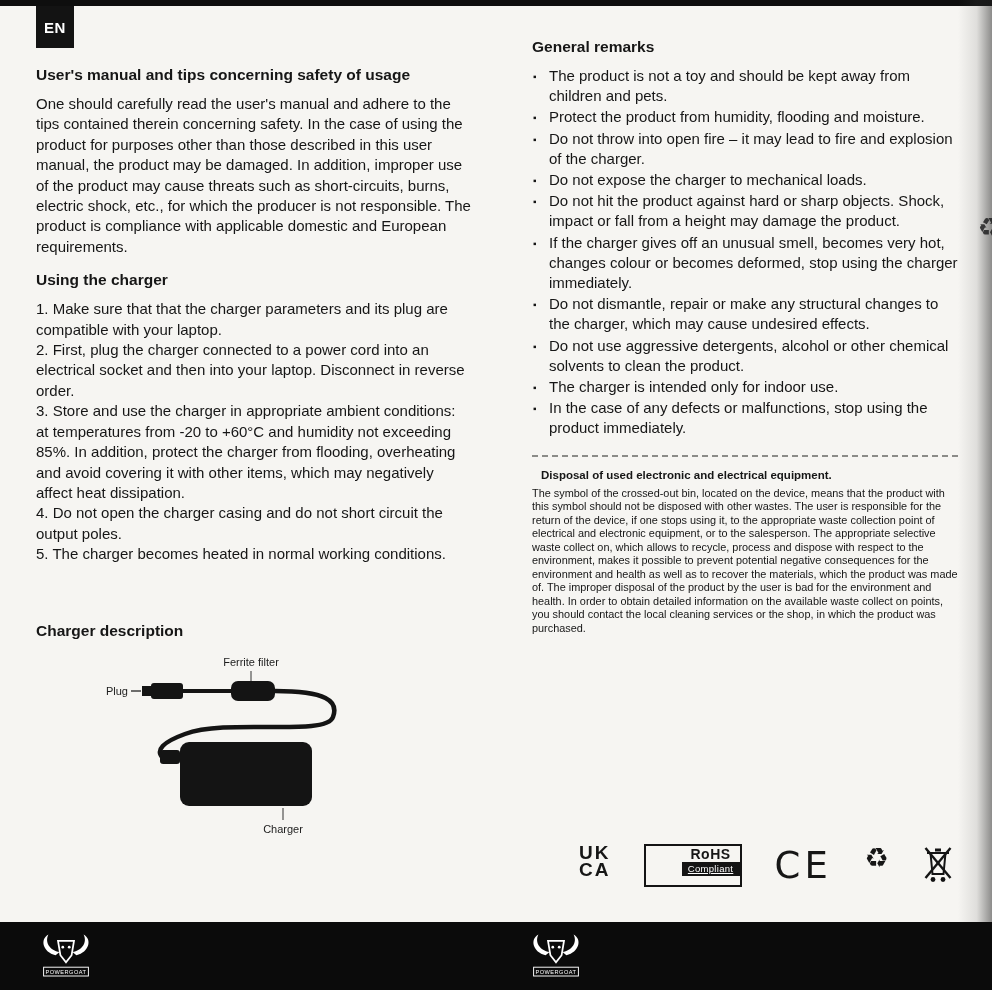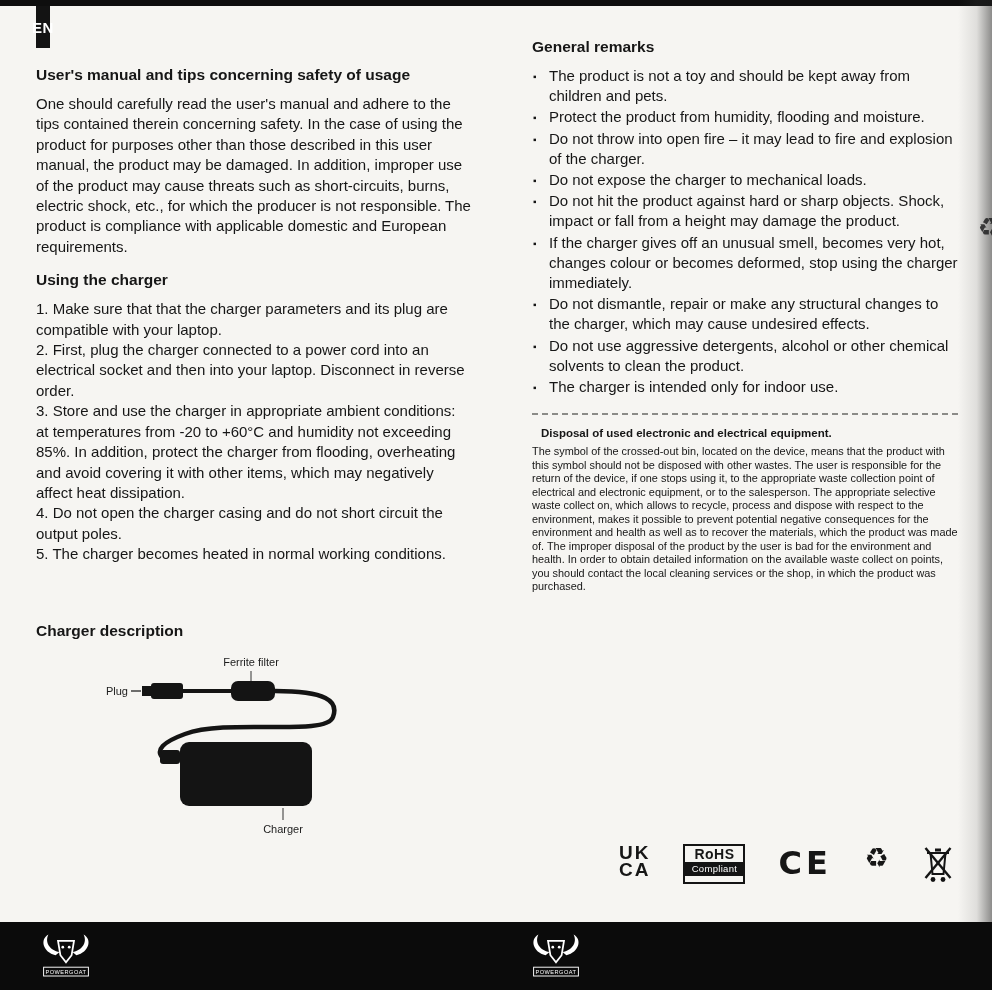--- a/index.html
+++ b/index.html
@@ -3,21 +3,21 @@
 <meta charset="utf-8">
 <style>
   html,body { margin:0; padding:0; background:#dddcda; }
   .page {
     position:relative; width:992px; height:990px; margin:0 auto;
     background:#f6f5f2; overflow:hidden; color:#161616;
     font-family:"Liberation Sans", sans-serif;
   }
   .top-strip { position:absolute; top:0; left:0; right:0; height:6px; background:#0e0e0e; }
   .en-badge {
-    position:absolute; left:36px; top:6px; width:14px; height:42px;
+    position:absolute; left:36px; top:6px; width:38px; height:42px;
     background:#131313; color:#fff; font-size:15px; font-weight:bold;
     display:flex; align-items:center; justify-content:center; letter-spacing:.5px;
   }
   .col { position:absolute; }
   .col-left  { left:36px;  top:66px; width:436px; height:856px; }
   .col-right { left:532px; top:38px; width:426px; height:884px; }
   .h { font-weight:bold; font-size:15.5px; margin:0 0 10px; }
   .body-text { font-size:15px; line-height:20.4px; margin:0 0 14px; }
   .using-item { font-size:15px; line-height:20.4px; margin:0; }
   .charger-desc { position:absolute; top:556px; left:0; width:436px; }
@@ -29,24 +29,24 @@
 
   .remarks-list { list-style:none; margin:10px 0 0; padding:0; font-size:15px; line-height:20.2px; }
   .remarks-list li { position:relative; padding-left:17px; margin:0 0 1px; }
   .remarks-list li::before { content:"▪"; position:absolute; left:1px; top:1px; font-size:10px; }
   .divider { border:none; border-top:2px dashed #8b8b88; margin:16px 0 12px; }
   .disposal-heading { font-size:11.5px; font-weight:bold; margin:0 0 6px;padding-left:9px; }
   .disposal-body { font-size:10.9px; line-height:13.5px; margin:0; }
 
   .marks-row { position:absolute; top:806px; right:4px; display:flex; gap:33px; }
   .ukca { font-weight:bold; font-size:19px; line-height:17px; letter-spacing:2px; text-align:center; }
-  .rohs { border:2px solid #141414; text-align:center; min-width:58px; background:#f6f5f2; }
+  .rohs { border:2px solid #141414; text-align:center; min-width:58px; background:#f6f5f2;padding-left:36px; }
   .rohs-title { font-weight:bold; font-size:14px; padding:0 6px; letter-spacing:.5px; }
-  .rohs-sub { background:#141414; color:#fff; font-size:9.5px; padding:1px 4px 2px; letter-spacing:.3px; }
-  .ce { font-size:32px; font-weight:700; letter-spacing:4px; font-family:"DejaVu Sans", sans-serif; }
+  .rohs-sub { background:#141414; color:#fff; font-size:9.5px; padding:1px 4px 2px; letter-spacing:.3px;text-decoration:underline; }
+  .ce { font-size:37px; font-weight:400; letter-spacing:4px; font-family:"DejaVu Sans", sans-serif; }
   .recycle { font-size:27px; line-height:1; font-family:"DejaVu Sans", sans-serif; }
   .weee svg { display:block; }
 
   .edge-shade {
     position:absolute; top:0; right:0; width:34px; height:100%; pointer-events:none;
     background:linear-gradient(to right, rgba(90,90,90,0) 0%, rgba(90,90,90,.15) 55%, rgba(35,35,35,.5) 100%);
   }
   .edge-recycle { position:absolute; right:-9px; top:212px; font-size:26px; color:#3a3a3a; font-family:"DejaVu Sans", sans-serif; }
 
   .footer-band { position:absolute; left:0; bottom:0; width:100%; height:68px; background:#0b0b0b; }
@@ -100,20 +100,21 @@
     <ul class="remarks-list">
       <li>The product is not a toy and should be kept away from children and pets.</li>
       <li>Protect the product from humidity, flooding and moisture.</li>
       <li>Do not throw into open fire – it may lead to fire and explosion of the charger.</li>
       <li>Do not expose the charger to mechanical loads.</li>
       <li>Do not hit the product against hard or sharp objects. Shock, impact or fall from a height may damage the product.</li>
       <li>If the charger gives off an unusual smell, becomes very hot, changes colour or becomes deformed, stop using the charger immediately.</li>
       <li>Do not dismantle, repair or make any structural changes to the charger, which may cause undesired effects.</li>
       <li>Do not use aggressive detergents, alcohol or other chemical solvents to clean the product.</li>
       <li>The charger is intended only for indoor use.</li>
+      <li>In the case of any defects or malfunctions, stop using the product immediately.</li>
     </ul>
 
     <hr class="divider">
 
     <div class="disposal-heading">Disposal of used electronic and electrical equipment.</div>
     <p class="disposal-body">The symbol of the crossed-out bin, located on the device, means that the product with this symbol should not be disposed with other wastes. The user is responsible for the return of the device, if one stops using it, to the appropriate waste collection point of electrical and electronic equipment, or to the salesperson. The appropriate selective waste collect on, which allows to recycle, process and dispose with respect to the environment, makes it possible to prevent potential negative consequences for the environment and health as well as to recover the materials, which the product was made of. The improper disposal of the product by the user is bad for the environment and health. In order to obtain detailed information on the available waste collect on points, you should contact the local cleaning services or the shop, in which the product was purchased.</p>
 
     <div class="marks-row">
       <div class="ukca">
         <div>UK</div>

